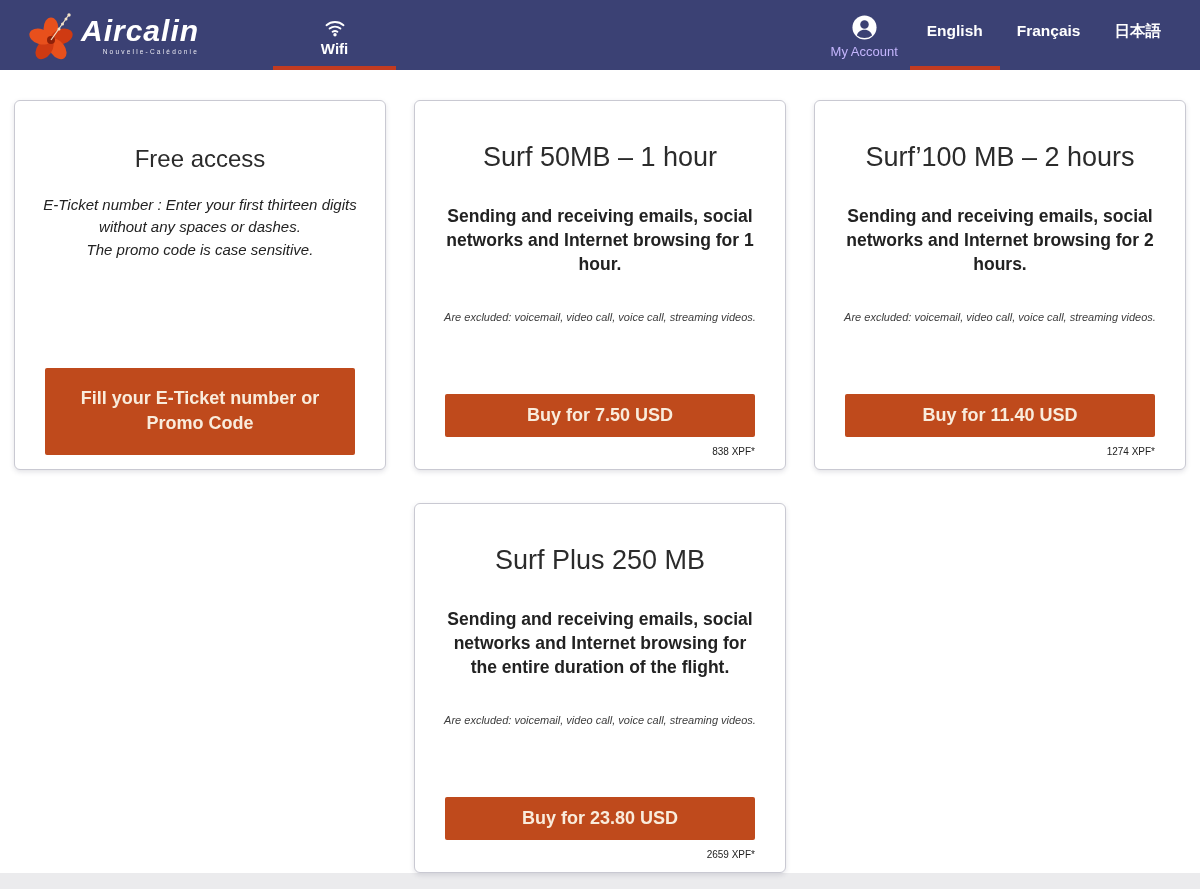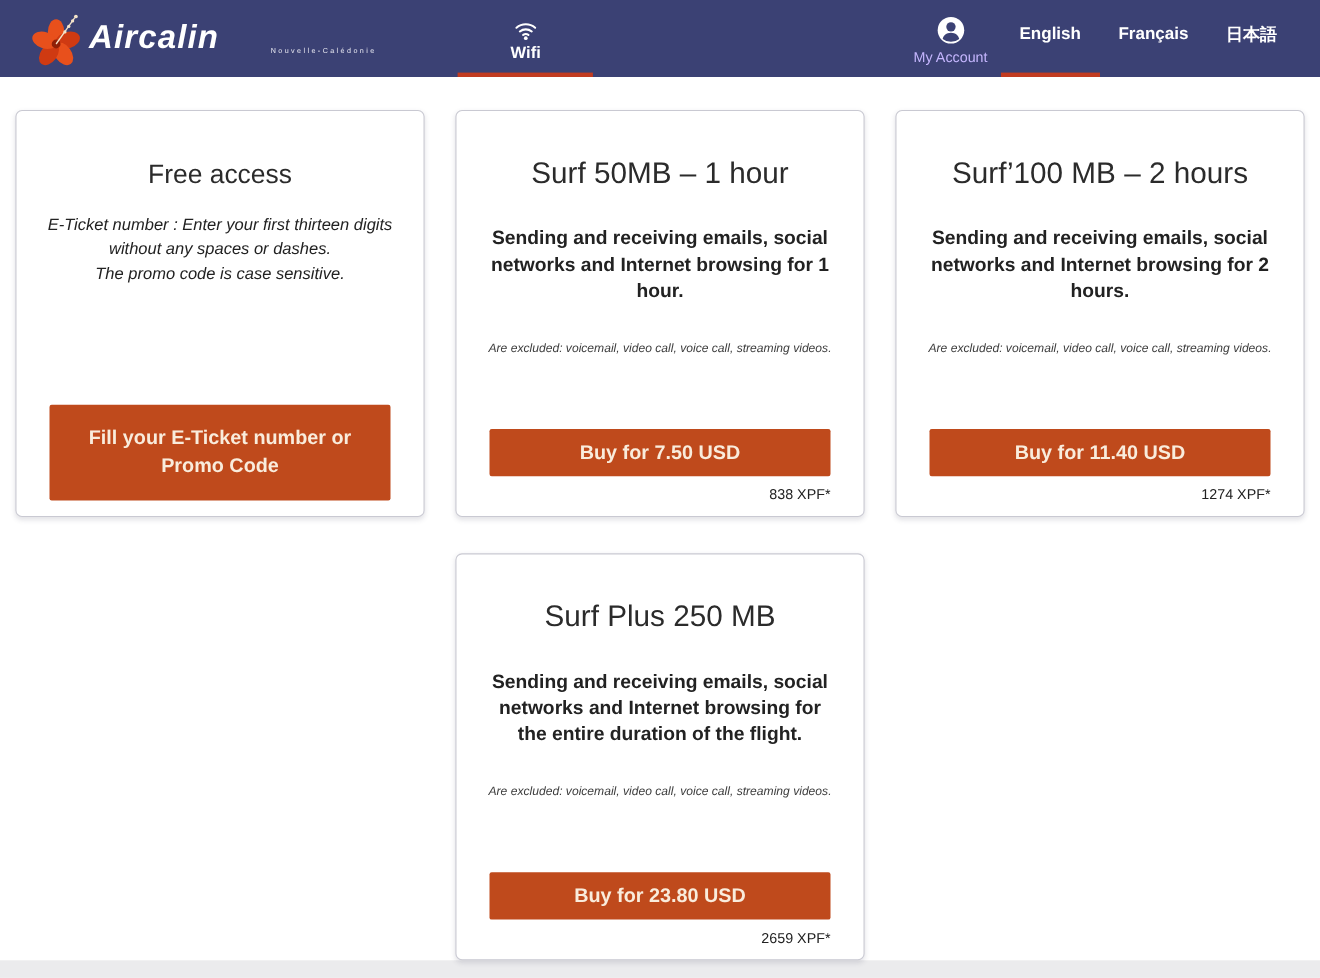--- a/index.html
+++ b/index.html
@@ -13,21 +13,21 @@
   
   .navbar {
     height: 70px; background: #3b4174;
     display: flex; align-items: stretch;
     position: relative;
   }
   .logo {
     display: flex; align-items: center; gap: 7px;
     margin-left: 28px; cursor: pointer;
   }
-  .logo-text { display: flex; align-items: flex-end; gap: 47px; }
+  .logo-text { display: flex; flex-direction: column; align-items: flex-end; }
   .brand {
     color: #fff; font-size: 30px; font-weight: bold; font-style: italic;
     letter-spacing: 1px; line-height: 1;
   }
   .tagline {
     color: #e9e9f2; font-size: 6.5px; letter-spacing: 2.2px;
     margin-top: 2px; white-space: nowrap;
   }
   .nav-tab {
     width: 123px; margin-left: 74px;
@@ -96,21 +96,21 @@
   .btn {
     background: #bf4a1c; color: #f9ecdc; border: none; border-radius: 2px;
     font-family: inherit; font-size: 18px; font-weight: 700; cursor: pointer;
   }
   .buy-btn { margin: auto 30px 0; height: 43px; flex: none; }
   .free-btn {
     position: absolute; left: 30px; right: 30px; bottom: 14px;
     padding: 18px 12px; line-height: 1.43; z-index: 2;
   }
   .price-local {
-    font-size: 13px; color: #222; text-align: right;
+    font-size: 10px; color: #222; text-align: right;
     margin: 9px 30px 12px; flex: none;
   }
   .bottom-strip { height: 16px; background: #ebebed; margin-top: 0; }
 </style>
 </head>
 <body>
 
 <header class="navbar">
   <div class="logo">
     <span class="icon">

